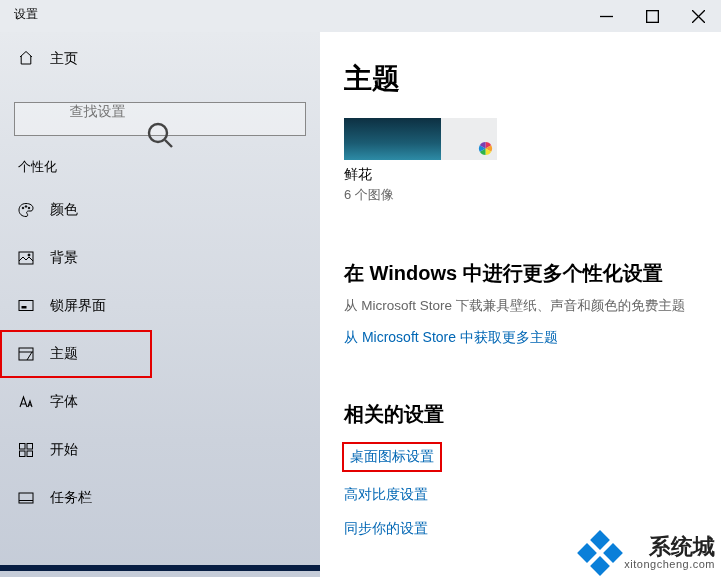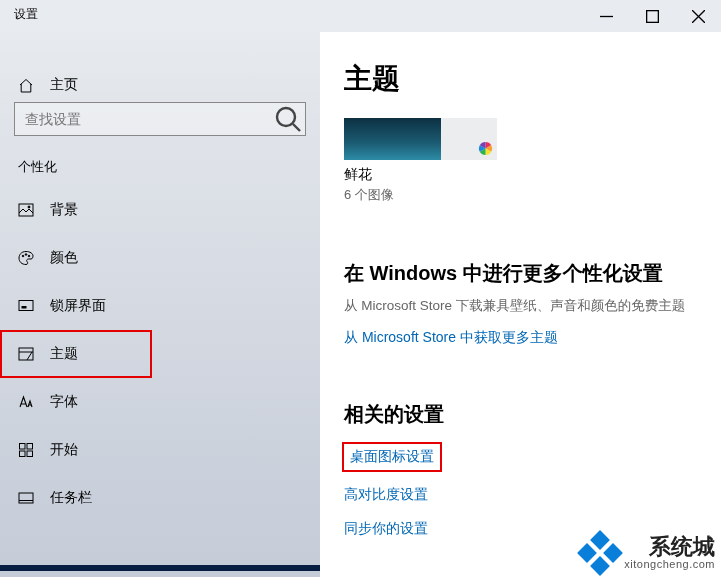--- a/index.html
+++ b/index.html
@@ -9,25 +9,25 @@
   .titlebar { height: 32px; display: flex; align-items: flex-start; justify-content: space-between; background: #e8ebef; gap: 16px; }
   .titlebar-left { padding: 6px 0 0 14px; font-size: 12px; color: #000; }
   .titlebar-right { display: flex; }
   .win-btn { width: 46px; height: 32px; display: flex; align-items: center; justify-content: center; color: #000; }
   .win-btn svg { width: 13px; height: 13px; }
 
   .content { display: flex; height: calc(100% - 32px); }
 
   
   .sidebar { width: 320px; position: relative; background: linear-gradient(180deg, #e7eaee 0%, #dfe3e9 20%, #d5dae2 50%, #ccd2dc 75%, #c5ccd8 100%); }
-  .nav-home { display: flex; align-items: flex-end; height: 44px; padding-left: 18px; margin-top: 18px; font-size: 14px; color: #000; }
+  .nav-home { display: flex; align-items: flex-start; height: 44px; padding-left: 18px; margin-top: 18px; font-size: 14px; color: #000; }
   .nav-home .icon { width: 16px; height: 16px; margin-right: 16px; }
 
   .search-wrap { padding: 0 14px; margin-top: 8px; }
-  .search { display: flex; align-items: center; height: 34px; border: 1px solid #888; background: rgba(255,255,255,.35); }
+  .search { display: flex; align-items: center; height: 34px; border: 1px solid #888; background: rgba(255,255,255,.35); flex-direction: column; }
   .search input { flex: 1; border: none; background: transparent; padding: 0 10px; font-size: 14px; color: #555; outline: none; }
   .search-icon { width: 34px; height: 32px; display: flex; align-items: center; justify-content: center; }
 
   .section-label { padding: 22px 0 10px 18px; font-size: 13px; font-weight: 400; color: #000; }
 
   .nav-list { }
   .nav-item { display: flex; align-items: center; height: 48px; padding-left: 18px; font-size: 14px; color: #000; position: relative; }
   .nav-item .icon { width: 16px; height: 16px; margin-right: 16px; }
   .nav-item.marked { outline: 2px solid #e40000; outline-offset: -2px; width: 152px; }
 
@@ -118,37 +118,37 @@
         </span>
       </div>
     </div>
 
     <div class="section-label">个性化</div>
 
     <div class="nav-list">
       <div class="nav-item">
         <span class="icon">
           <svg viewBox="0 0 16 16" fill="none" stroke="#000" stroke-width="1">
-              <rect x="1" y="2" width="14" height="12"></rect>
-              <path d="M1 11 L5 7 L8 10 L11 7 L15 11"></path>
-              <circle cx="11" cy="5" r="1" fill="#000"></circle>
-            </svg>
-        </span>
-        <span>背景</span>
-      </div>
-      <div class="nav-item">
-        <span class="icon">
-          <svg viewBox="0 0 16 16" fill="none" stroke="#000" stroke-width="1">
               <path d="M8 1.5 C3 1.5 1 5 1 8 C1 12 4 14.5 8 14.5 C10 14.5 10 12.5 9 11.5 C8 10.5 9 9 10.5 9 L13 9 C14.5 9 15 7 15 6 C15 3.5 12 1.5 8 1.5 Z"></path>
               <circle cx="5" cy="6" r="0.8" fill="#000"></circle>
               <circle cx="8" cy="4.5" r="0.8" fill="#000"></circle>
               <circle cx="11" cy="6" r="0.8" fill="#000"></circle>
             </svg>
         </span>
         <span>颜色</span>
+      </div>
+      <div class="nav-item">
+        <span class="icon">
+          <svg viewBox="0 0 16 16" fill="none" stroke="#000" stroke-width="1">
+              <rect x="1" y="2" width="14" height="12"></rect>
+              <path d="M1 11 L5 7 L8 10 L11 7 L15 11"></path>
+              <circle cx="11" cy="5" r="1" fill="#000"></circle>
+            </svg>
+        </span>
+        <span>背景</span>
       </div>
       <div class="nav-item">
         <span class="icon">
           <svg viewBox="0 0 16 16" fill="none" stroke="#000" stroke-width="1">
               <rect x="1" y="2.5" width="14" height="10"></rect>
               <rect x="3.5" y="8" width="5" height="2.5" fill="#000" stroke="none"></rect>
             </svg>
         </span>
         <span>锁屏界面</span>
       </div>

